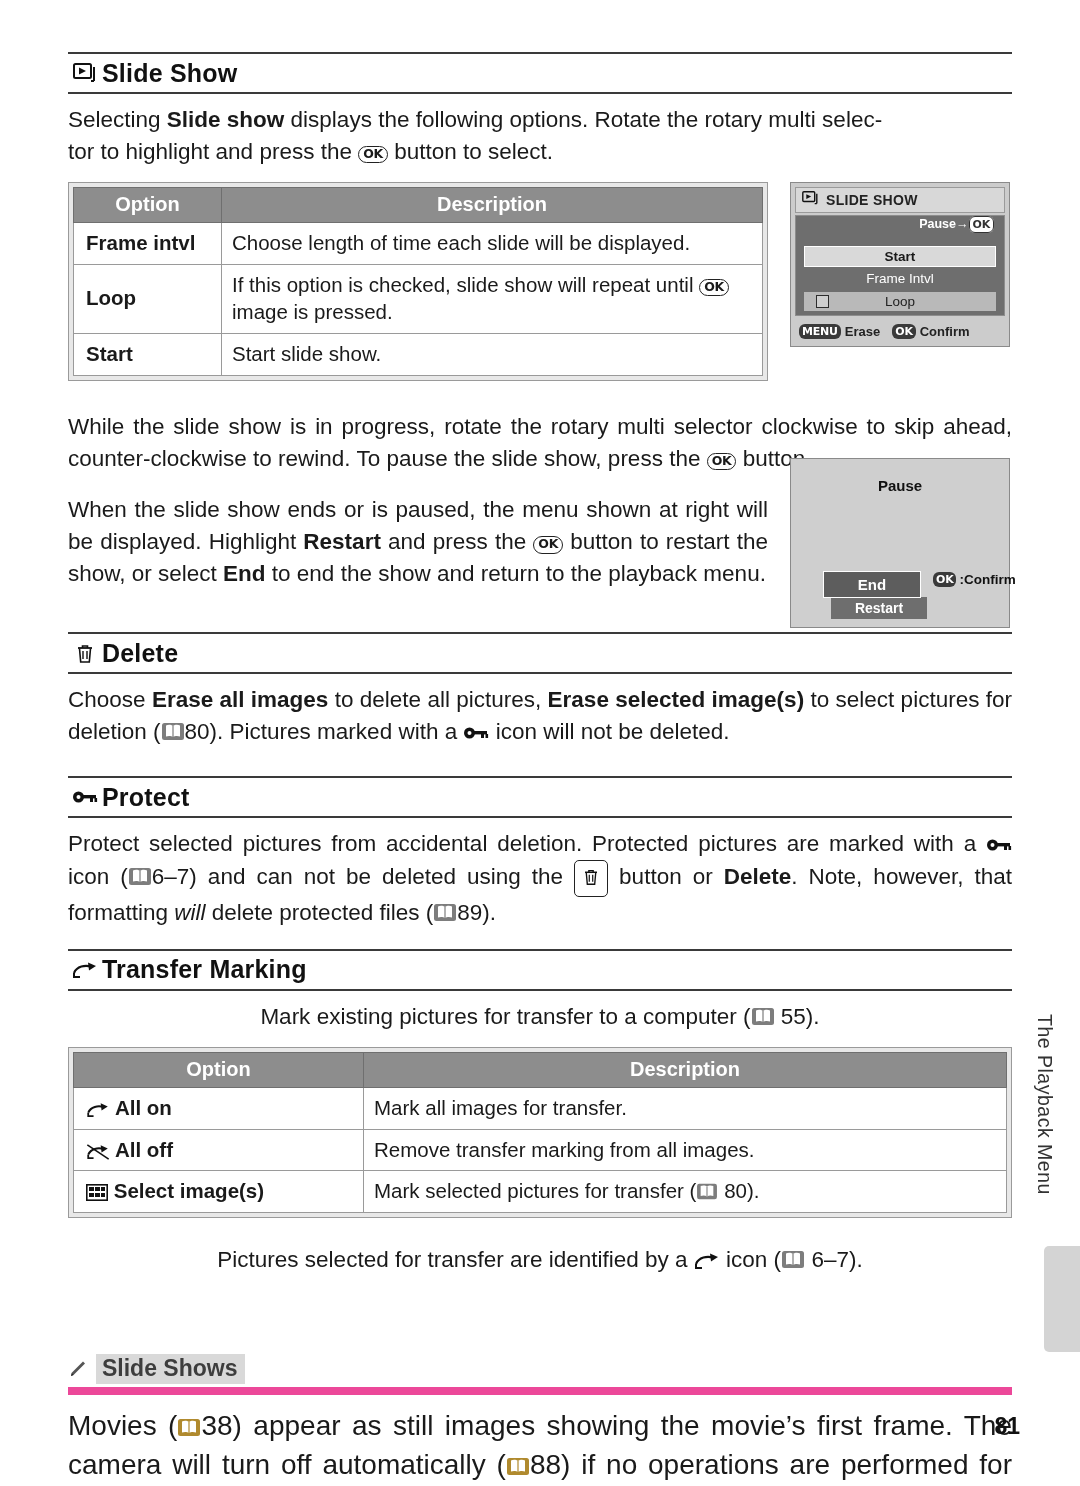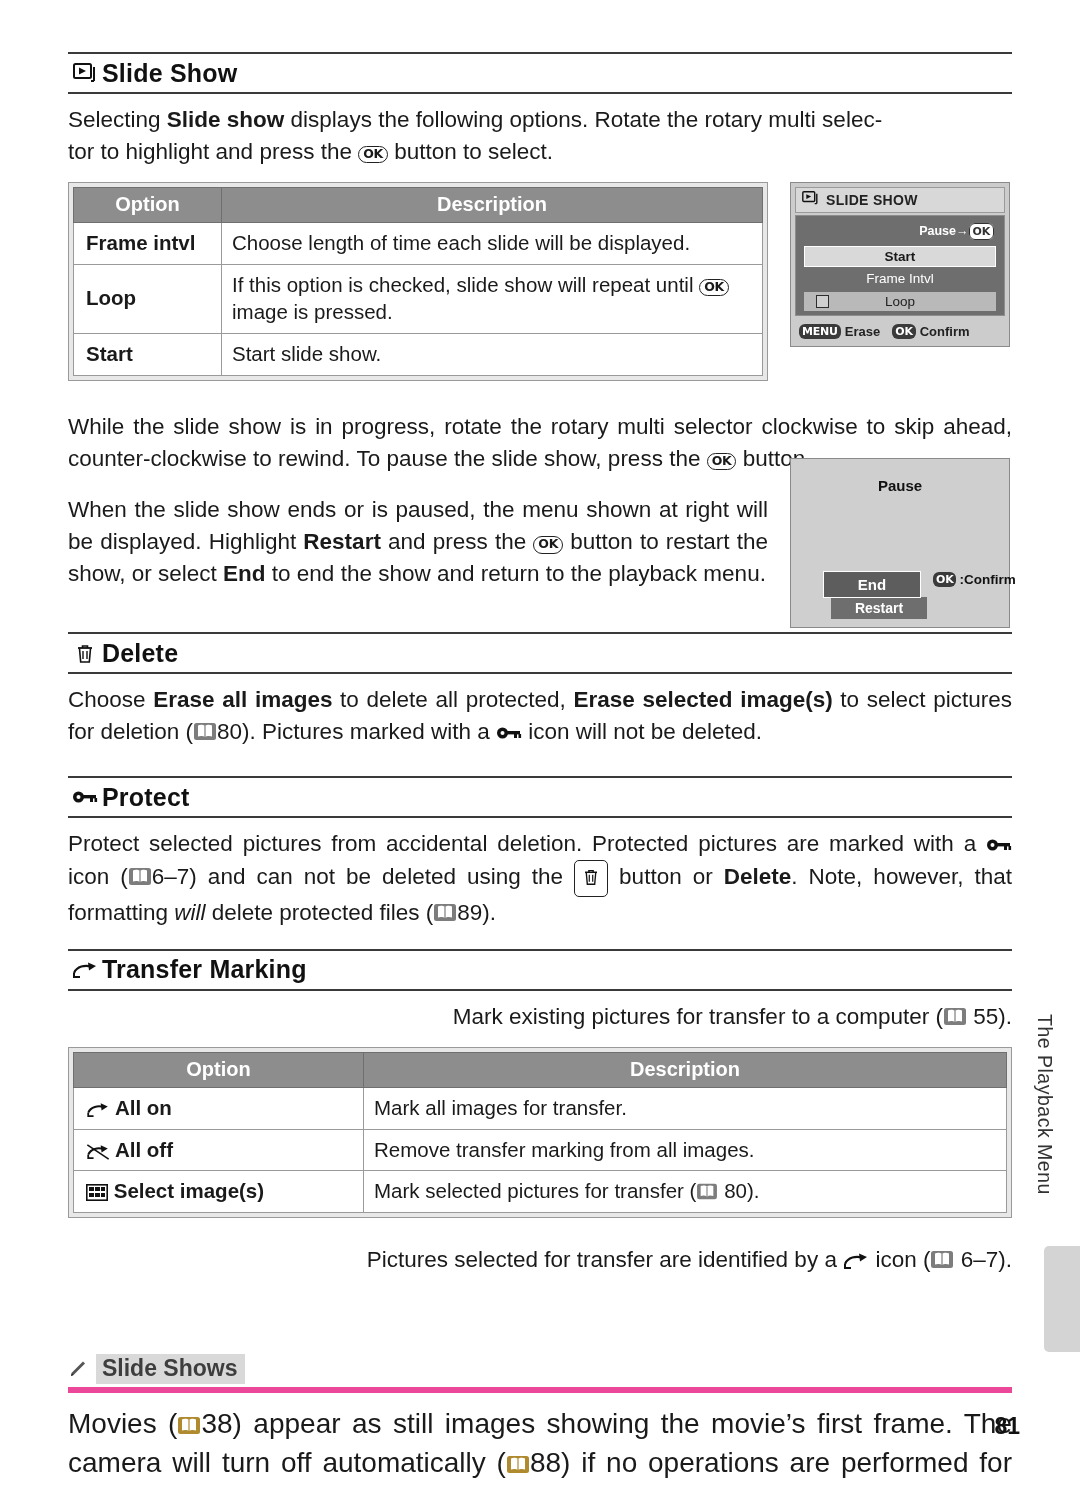--- a/index.html
+++ b/index.html
@@ -51,21 +51,21 @@
   }
 
   
   p.body {
     font-size: 22.5px;
     line-height: 1.42;
     margin: 0 0 14px 0;
     text-align: justify;
     color: #1a1a1a;
   }
-  p.body.nojust { text-align: right; }
+  p.body.nojust { text-align: center; }
   .b { font-weight: bold; }
   .i { font-style: italic; }
 
   
   .ico {
     display: inline-block;
     vertical-align: -3px;
     line-height: 1;
   }
   .ok-btn {
@@ -165,21 +165,21 @@
     box-sizing: border-box;
   }
   .ss-titlebar .t { font-size: 14px; font-weight: bold; color: #222; letter-spacing: .3px;}
   .ss-body {
     position: absolute;
     left: 4px; top: 32px; right: 4px; bottom: 30px;
     background: #6e6e6e;
     border: 1px solid #8d8d8d;
   }
   .ss-pause {
-    position: absolute; right: 10px; top: 8px;
+    position: absolute; right: 10px; top: 1px;
     color: #fff; font-size: 12.5px; font-weight: bold;
   }
   .ss-row {
     position: absolute;
     left: 8px; right: 8px;
     height: 19px;
     display: flex; align-items: center; justify-content: center;
     font-size: 13.5px;
   }
   .ss-row.sel { background: #d9d9d9; color: #1a1a1a; font-weight: bold; border: 1px solid #fff; }
@@ -236,21 +236,21 @@
     position: absolute; left: 142px; top: 113px;
     display: flex; align-items: center; gap: 3px;
     font-size: 13.5px; font-weight: bold; color: #111;
   }
 
   
   .tip-head {
     display: flex;
     align-items: center;
     gap: 8px;
-    border-bottom: 6px solid #ec4899;
+    border-bottom: 8px solid #ec4899;
     padding-bottom: 3px;
     margin-bottom: 11px;
     width: 944px;
   }
   .tip-title {
     font-size: 23px;
     font-weight: bold;
     color: #3d3d3d;
     background: #d9d9d9;
     padding: 1px 8px 2px 6px;
@@ -353,21 +353,21 @@
         <svg width="18" height="21" viewBox="0 0 18 21">
           <path d="M2 5 H16" stroke="#111" stroke-width="1.8"></path>
           <path d="M6.5 5 V3 H11.5 V5" stroke="#111" stroke-width="1.6" fill="none"></path>
           <path d="M3.5 5.5 L4.7 19 H13.3 L14.5 5.5" stroke="#111" stroke-width="1.6" fill="none"></path>
           <path d="M7 8 V16 M11 8 V16" stroke="#111" stroke-width="1.4"></path>
         </svg>
       </span>
       <span class="sh-title">Delete</span>
     </div>
 
-    <p class="body" style="width:944px;"><span>Choose </span><span class="b">Erase all images</span><span> to delete all protected, </span><span class="b">Erase selected image(s)</span><span> to select pictures for deletion (</span><span class="ico"><svg width="24" height="21" viewBox="0 0 24 21">
+    <p class="body" style="width:944px;"><span>Choose </span><span class="b">Erase all images</span><span> to delete all pictures, </span><span class="b">Erase selected image(s)</span><span> to select pictures for deletion (</span><span class="ico"><svg width="24" height="21" viewBox="0 0 24 21">
             <rect x="1" y="2" width="22" height="17" rx="2.5" fill="#7d7d7d"></rect>
             <path d="M12 5 C10 3.4 7 3.6 5 4.4 V15.5 C7 14.7 10 14.6 12 16 C14 14.6 17 14.7 19 15.5 V4.4 C17 3.6 14 3.4 12 5 Z" fill="#fff"></path>
             <path d="M12 5 V16" stroke="#7d7d7d" stroke-width="1.2"></path>
           </svg></span><span>80</span><span>).  Pictures marked with a </span><span class="ico"><svg width="26" height="18" viewBox="0 0 26 18">
             <circle cx="6.5" cy="9" r="5.5" fill="#111"></circle>
             <circle cx="6.5" cy="9" r="2" fill="#fff"></circle>
             <rect x="11" y="7" width="13" height="3.4" fill="#111"></rect>
             <rect x="18" y="10" width="3" height="4" fill="#111"></rect>
             <rect x="22.5" y="10" width="2.6" height="4" fill="#111"></rect>
           </svg></span><span> icon will not be deleted.</span></p>

